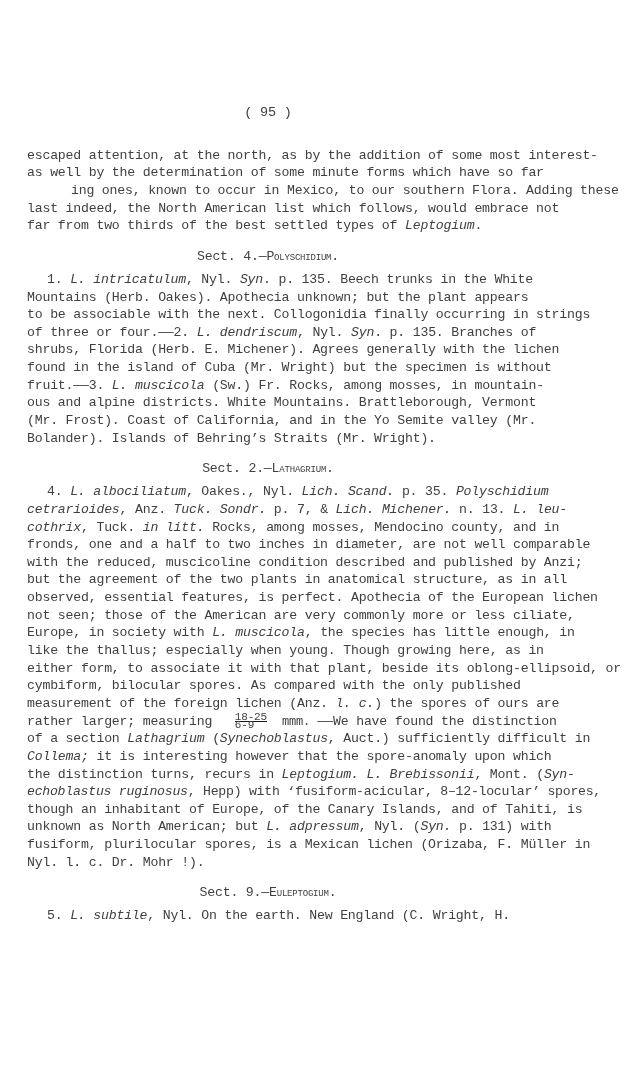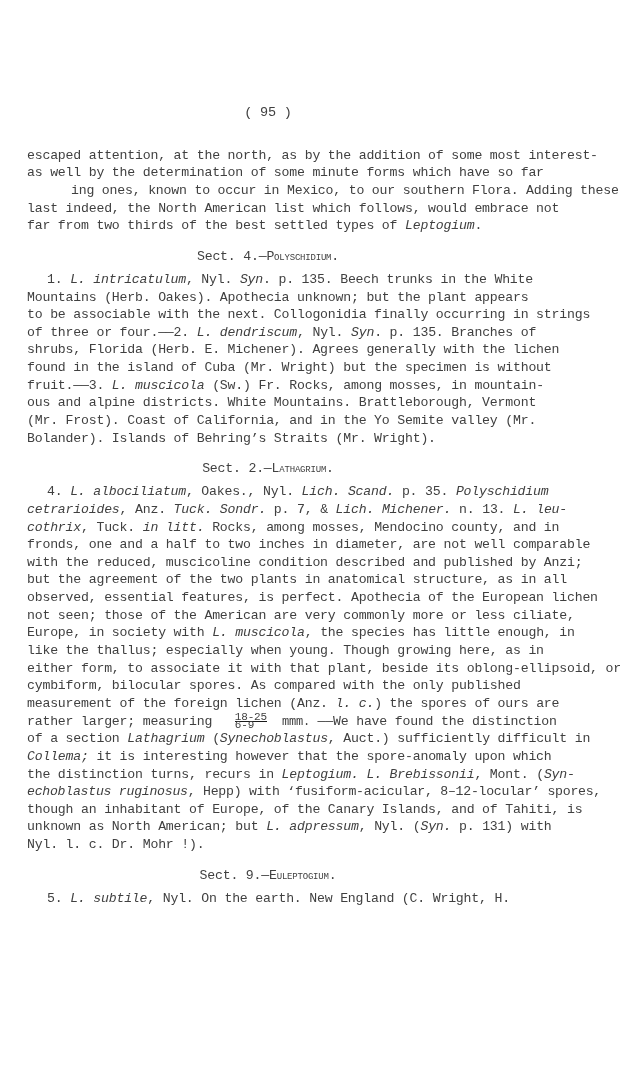--- a/index.html
+++ b/index.html
@@ -67,20 +67,21 @@
     <span class="line" style="word-spacing: 0px;">either form, to associate it with that plant, beside its oblong-ellipsoid, or</span>
     <span class="line" style="word-spacing: 0px;">cymbiform, bilocular spores.  As compared with the only published</span>
     <span class="line" style="word-spacing: 0px;"><span>measurement of the foreign lichen (Anz. </span><i>l. c.</i><span>) the spores of ours are</span></span>
     <span class="line" style="word-spacing: 0px;"><span>rather larger; measuring </span><span class="frac"><span class="num">18-25</span><span class="den">6-9</span></span><span class="unit">mmm.</span><span> ——We have found the distinction</span></span>
     <span class="line" style="word-spacing: 0px;"><span>of a section </span><i>Lathagrium</i><span> (</span><i>Synechoblastus</i><span>, Auct.) sufficiently difficult in</span></span>
     <span class="line" style="word-spacing: 0px;"><i>Collema;</i><span> it is interesting however that the spore-anomaly upon which</span></span>
     <span class="line" style="word-spacing: 0.0015625px;"><span>the distinction turns, recurs in </span><i>Leptogium.</i><span>  </span><i>L. Brebissonii</i><span>, Mont. (</span><i>Syn-</i></span>
     <span class="line" style="word-spacing: 0px; letter-spacing: -0.260417px;"><i>echoblastus ruginosus</i><span>, Hepp) with ‘fusiform-acicular, 8–12-locular’ spores,</span></span>
     <span class="line" style="word-spacing: 0px;">though an inhabitant of Europe, of the Canary Islands, and of Tahiti, is</span>
     <span class="line" style="word-spacing: 0.00142045px;"><span>unknown as North American; but </span><i>L. adpressum</i><span>, Nyl. (</span><i>Syn.</i><span> p. 131) with</span></span>
+    <span class="line" style="word-spacing: 0px;">fusiform, plurilocular spores, is a Mexican lichen (Orizaba, F. Müller in</span>
     <span class="line last">Nyl. l. c.  Dr. Mohr !).</span>
   </div>
 
   <div class="heading"><span>Sect. 9.—</span><span class="sc">Euleptogium.</span></div>
 
   <div>
     <span class="line indent" style="word-spacing: 0px;"><span>5. </span><i>L. subtile</i><span>, Nyl.  On the earth.  New England (C. Wright, H.</span></span>
   </div>
 </div>
 

